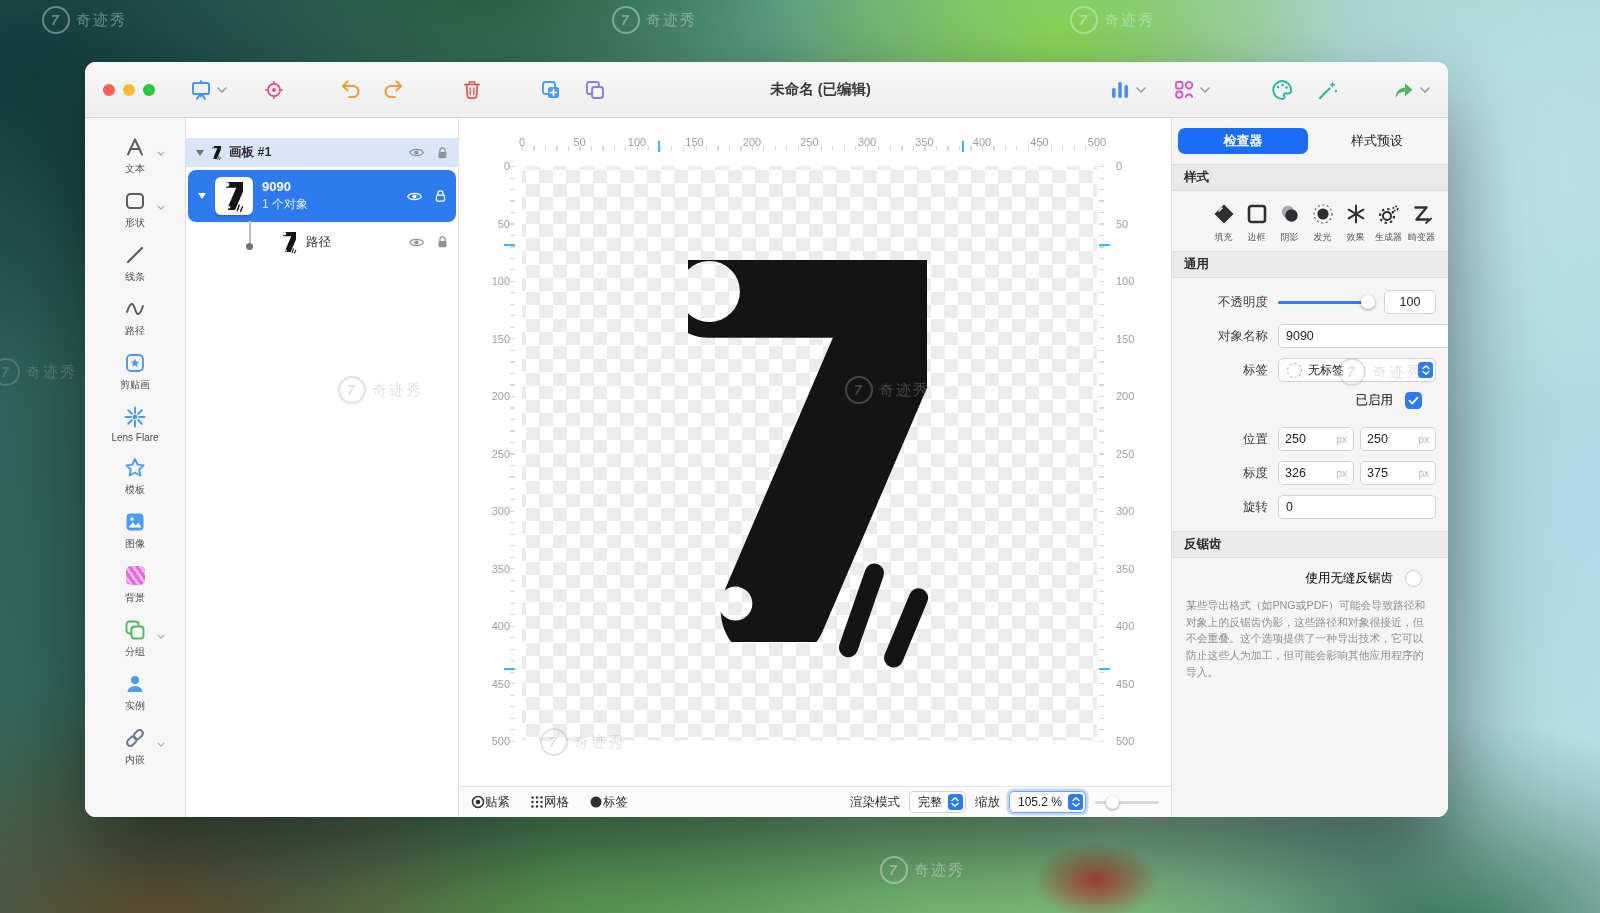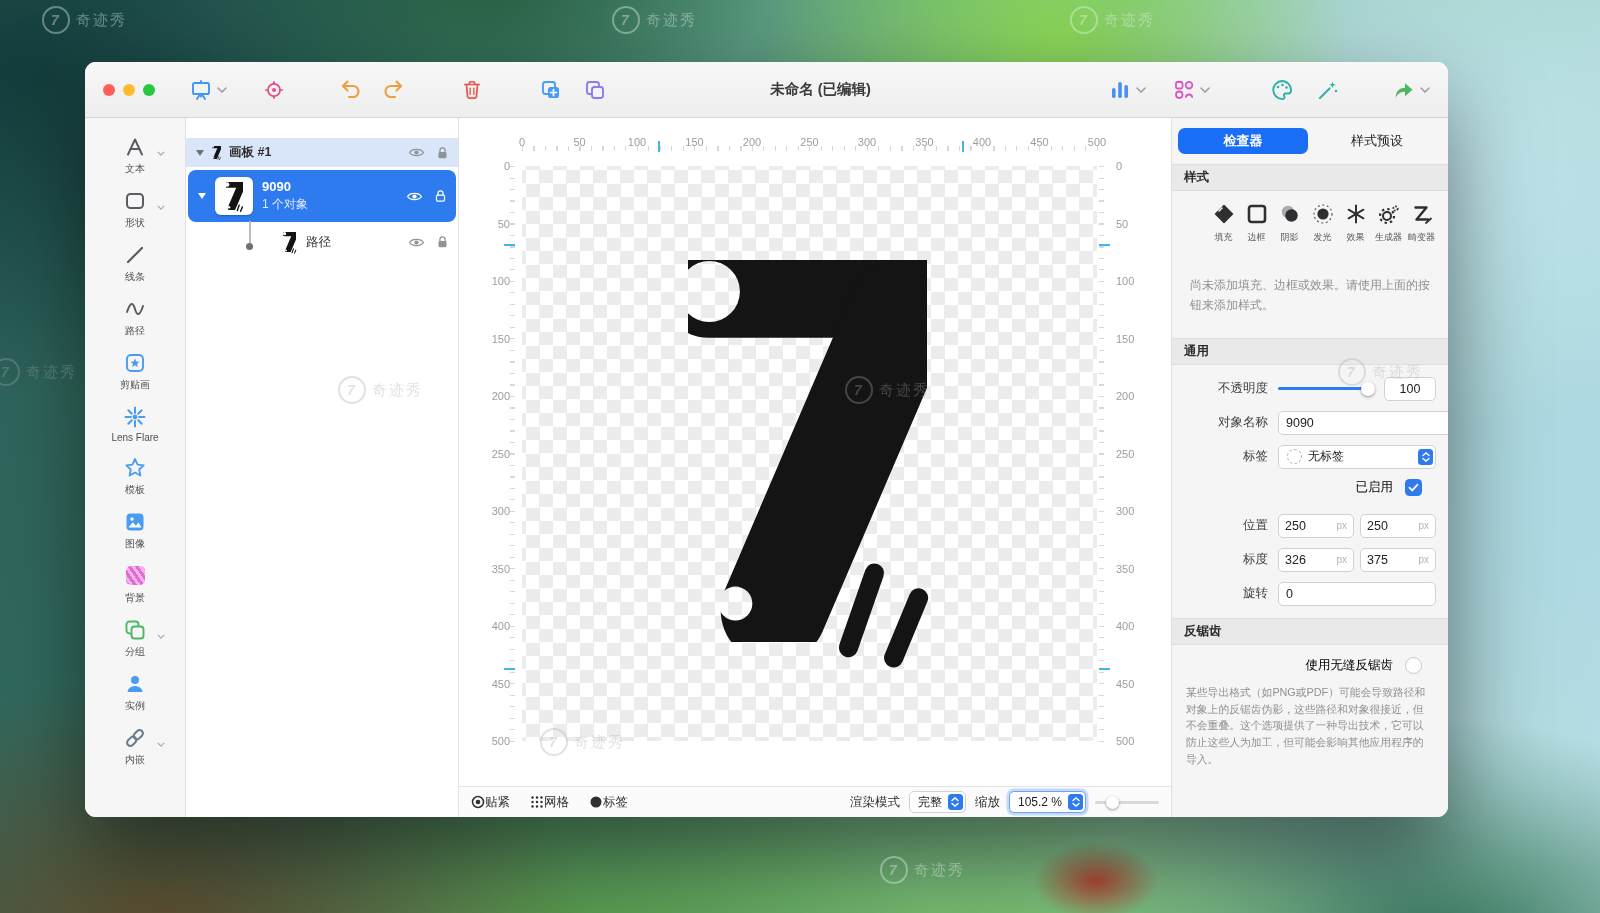--- a/index.html
+++ b/index.html
@@ -711,21 +711,20 @@
             <span class="sicon">
                 <svg width="22" height="22" viewBox="0 0 22 22">
                   <path d="M4.5 4.5 H15.5 L5.5 16.5 H17" stroke="#2f2f31" stroke-width="2.4" fill="none" stroke-linejoin="round" stroke-linecap="round"></path>
                   <path d="M15 20 L20 15.5" stroke="#2f2f31" stroke-width="1.8" stroke-linecap="round"></path>
                 </svg>
               </span>
             <span class="slbl">畸变器</span>
           </span>
         </div>
 
-        <div class="empty">尚未添加填充、边框或效果。请使用上面的按钮来添加样式。</div>
 
         <div class="sect">通用</div>
 
         <div class="rows">
           <div class="row">
             <span class="rlabel">不透明度</span>
             <span class="oslider">
                 <span class="oknob"></span>
               </span>
             <span class="vbox w50">100</span>

